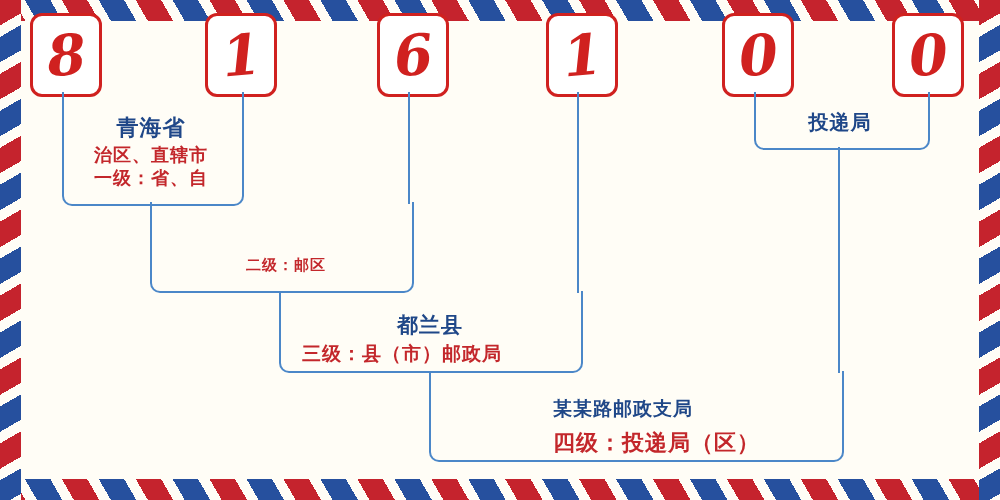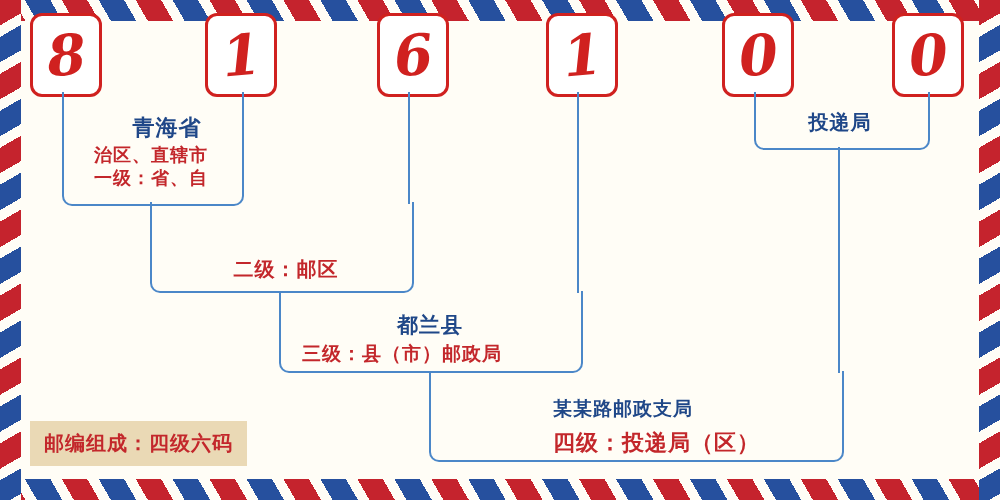--- a/index.html
+++ b/index.html
@@ -62,23 +62,23 @@
 
   
   .blue-heading{
     position:absolute;color:#1f4788;font-weight:bold;
     text-align:center;letter-spacing:1px;
   }
   .red-label{
     position:absolute;color:#c3272b;font-weight:bold;
     text-align:center;letter-spacing:1px;
   }
-  #lv1-region{left:62px;top:113px;width:178px;font-size:22px;margin-left:16px;}
+  #lv1-region{left:62px;top:113px;width:178px;font-size:22px;}
   #lv1-label{left:48px;top:144px;width:206px;font-size:18px;line-height:23px;}
-  #lv2-label{left:200px;top:256px;width:172px;font-size:20px;}
+  #lv2-label{left:200px;top:256px;width:172px;font-size:15px;}
   #lv3-region{left:330px;top:311px;width:200px;font-size:21px;}
   #lv3-label{left:280px;top:341px;width:244px;font-size:19px;}
   #lv4-region{left:553px;top:396px;width:250px;font-size:19px;text-align:left;font-family:Liberation Mono, monospace;}
   #lv4-label{left:553px;top:428px;width:250px;font-size:22px;text-align:left;}
   #delivery-label{left:754px;top:109px;width:172px;font-size:20px;}
 
   #composition-badge{
     position:absolute;left:30px;top:421px;
     background:#ead9b5;color:#c3272b;
     font-weight:bold;font-size:20px;letter-spacing:1px;
@@ -132,15 +132,14 @@
   <div class="red-label" id="lv2-label">二级：邮区</div>
 
   <div class="blue-heading" id="lv3-region">都兰县</div>
   <div class="red-label" id="lv3-label">三级：县（市）邮政局</div>
 
   <div class="blue-heading" id="lv4-region">某某路邮政支局</div>
   <div class="red-label" id="lv4-label">四级：投递局（区）</div>
 
   <div class="blue-heading" id="delivery-label">投递局</div>
 
-  <div id="composition-badge">邮编组成：四级六码</div>
 
 </div>
 
 </body></html>

